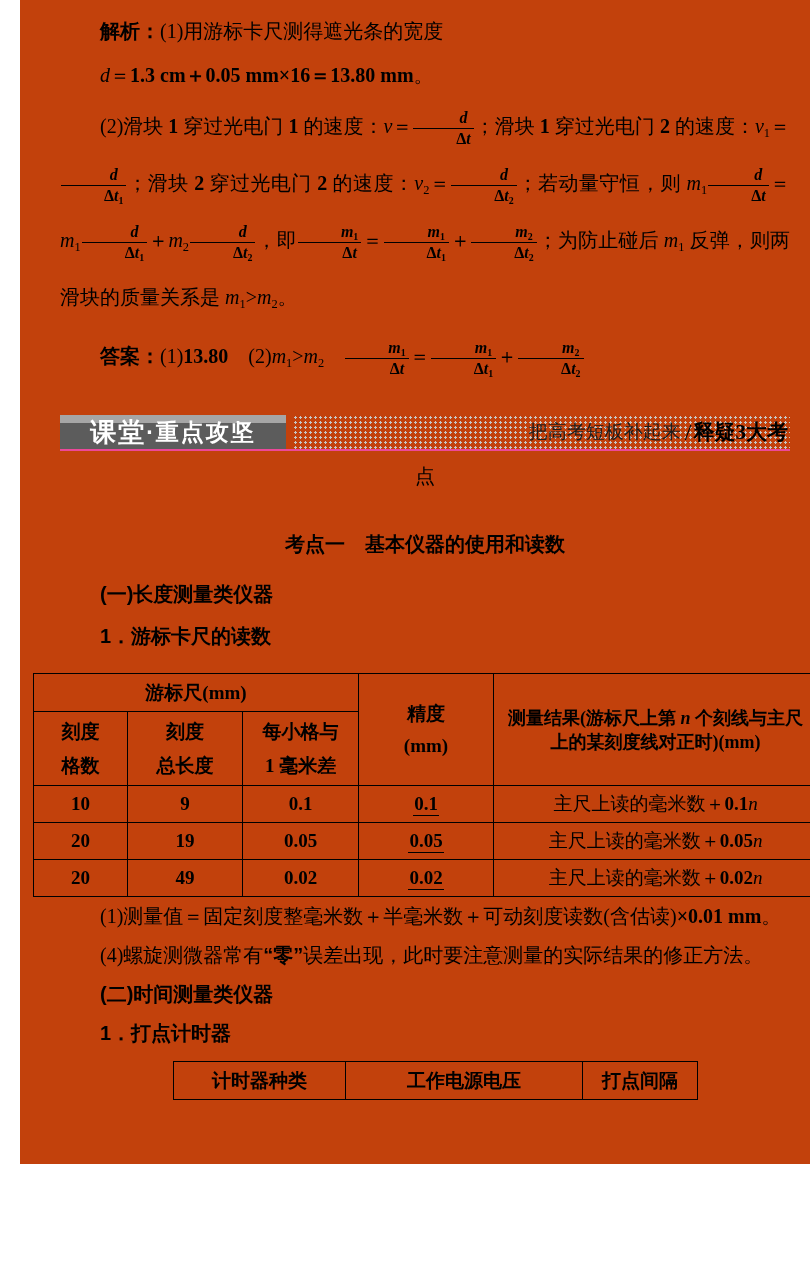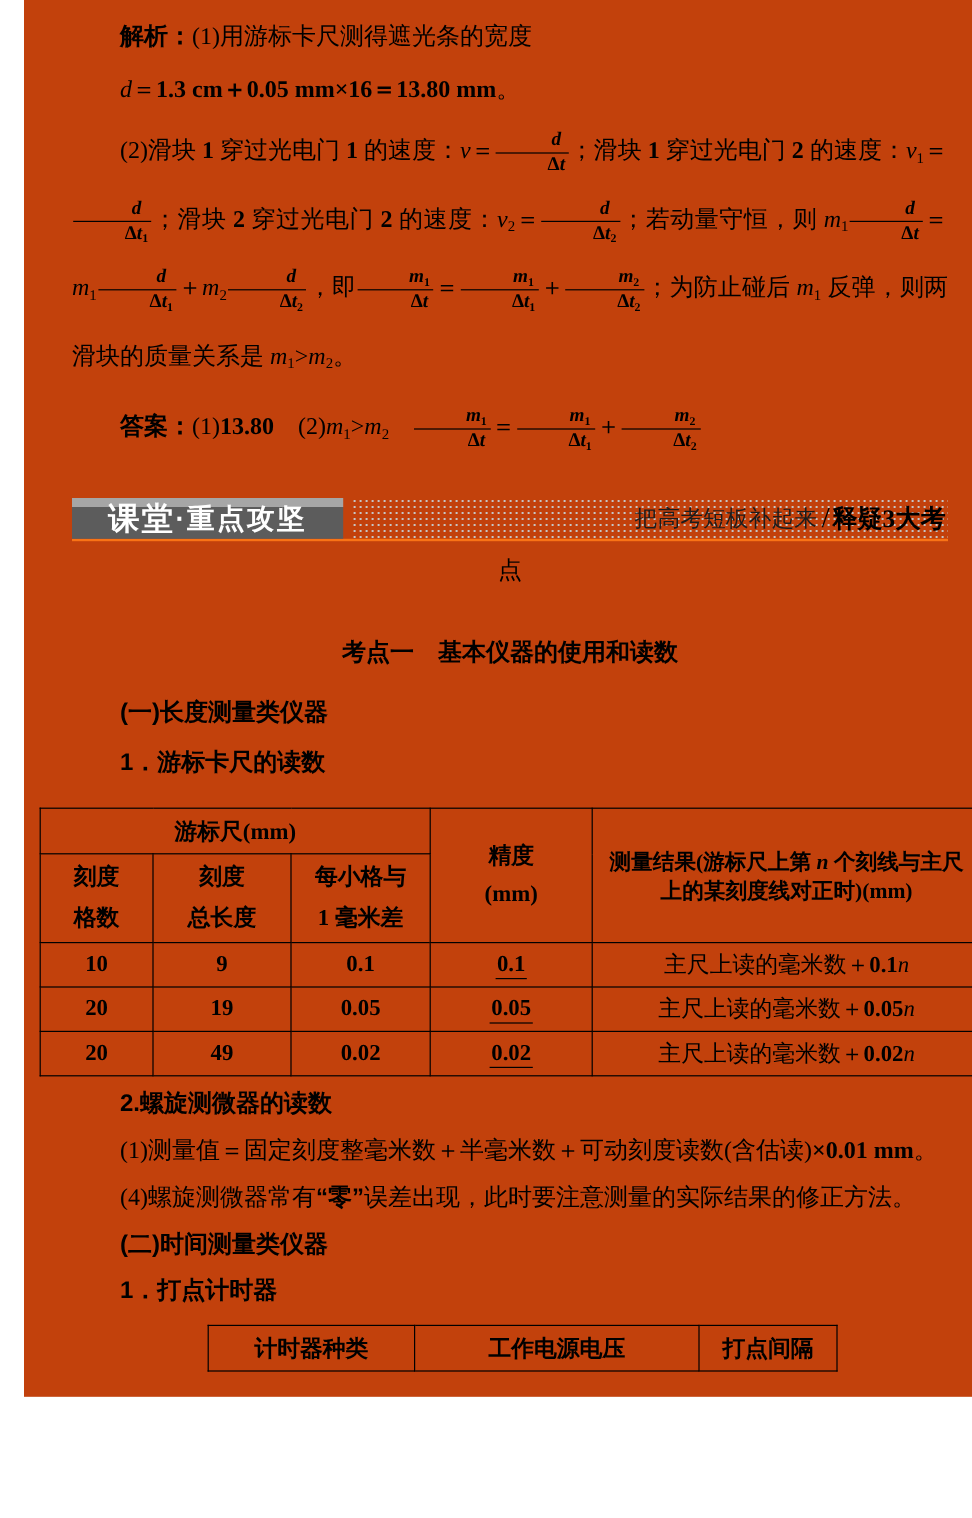--- a/index.html
+++ b/index.html
@@ -24,21 +24,21 @@
   i { font-style:italic; font-family:"Liberation Serif","DejaVu Serif",serif; }
   sub { font-size:0.62em; vertical-align:-0.3em; line-height:0; }
   .hd { font-family:"Liberation Sans","DejaVu Sans",sans-serif; font-weight:bold; }
   
   .fr { display:inline-block; vertical-align:middle; text-align:center; font-size:16px; line-height:1.15; margin:0 1px; font-weight:bold; }
   .fr .nu { display:block; border-bottom:1.6px solid #000; padding:0 3px 1px 3px; }
   .fr .de { display:block; padding:1px 3px 0 3px; }
   .ub { font-weight:bold; border-bottom:1.8px solid #000; padding:0 1px 1px 1px; }
 
   
-  .banner { display:flex; align-items:stretch; height:34px; margin-top:30px; border-bottom:2px solid #f97316; }
+  .banner { display:flex; align-items:stretch; height:34px; margin-top:30px; border-bottom:2px solid #ec4899; }
   .banner-box {
     width:226px; flex:0 0 226px;
     background:linear-gradient(to bottom,#a6a6a6 0%,#a6a6a6 23%,#5c5c5c 23%,#5c5c5c 100%);
     color:#fff; display:flex; align-items:center; justify-content:center;
     font-family:"Liberation Sans","DejaVu Sans",sans-serif; font-weight:bold;
     letter-spacing:2px; white-space:nowrap;
   }
   .banner-box .big { font-size:26px; }
   .banner-box .rest { font-size:23px; }
   .banner-dots {
@@ -140,21 +140,20 @@
     <tr class="dr">
       <td class="num">20</td>
       <td class="num">49</td>
       <td class="num">0.02</td>
       <td><span class="ub">0.02</span></td>
       <td>主尺上读的毫米数＋<b>0.02</b><i>n</i></td>
     </tr>
   </tbody>
     </table>
 
-  <p class="para39 indent hd" style="margin-top:4px;">2.螺旋测微器的读数</p>
   <p class="para39 indent">(1)测量值＝固定刻度整毫米数＋半毫米数＋可动刻度读数(含估读)<b>×0.01 mm</b>。</p>
   <p class="para39 indent">(4)螺旋测微器常有<strong>“零”</strong>误差出现，此时要注意测量的实际结果的修正方法。</p>
 
   <p class="para39 indent hd">(二)时间测量类仪器</p>
   <p class="para39 indent hd">1．打点计时器</p>
 
   <table class="t2">
     <colgroup>
         <col style="width:172px">
         <col style="width:237px">

